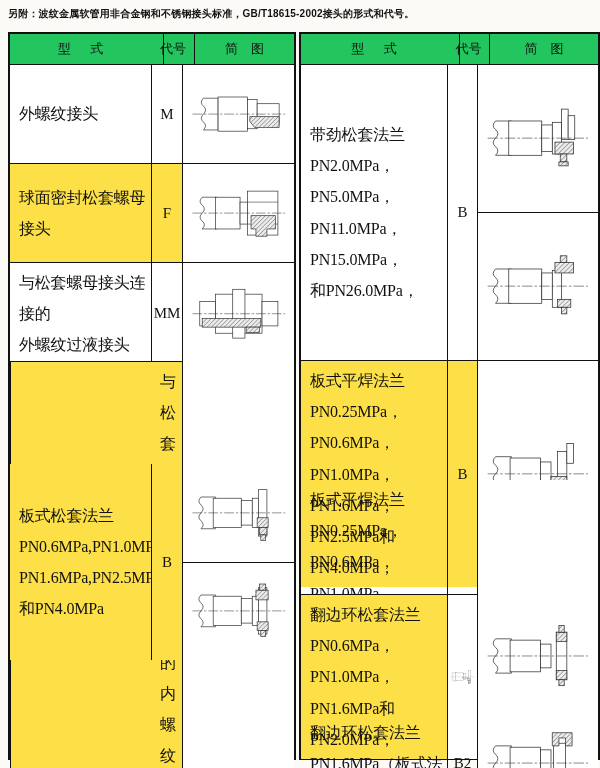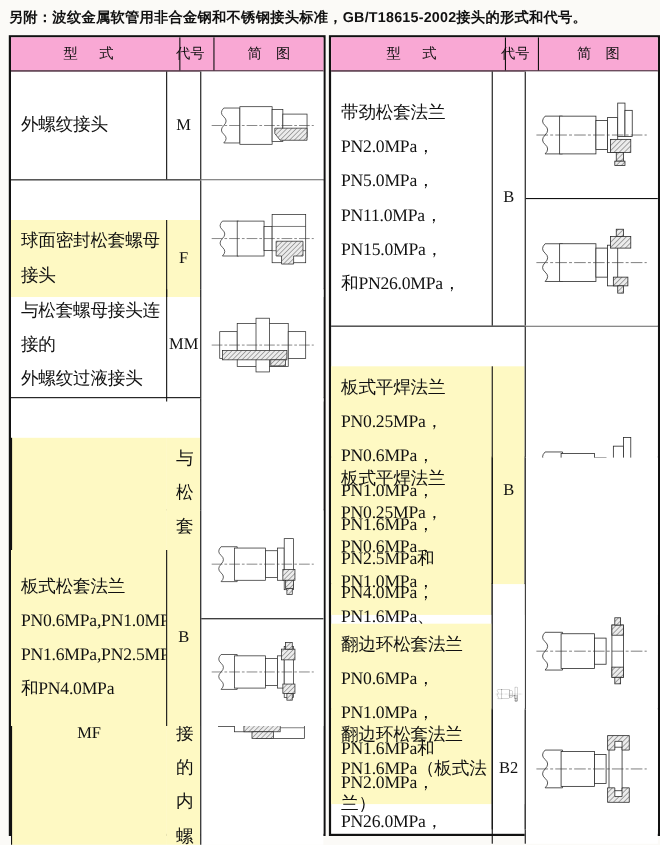--- a/index.html
+++ b/index.html
@@ -5,30 +5,30 @@
   html,body{margin:0;padding:0;}
   body{
     width:600px;height:768px;position:relative;overflow:hidden;
     background:#fbfaf7;
     font-family:"Liberation Serif","DejaVu Serif",serif;
     color:#111;
   }
   .title{
     position:absolute;left:8px;top:7px;width:588px;
     font-family:"Liberation Sans","DejaVu Sans",sans-serif;
-    font-weight:bold;font-size:13px;letter-spacing:.2px;white-space:nowrap;
+    font-weight:bold;font-size:10px;letter-spacing:.2px;white-space:nowrap;
   }
   .tables{position:absolute;left:8px;top:32px;display:flex;gap:3px;}
   .tbl{border:2px solid #111;background:#fff;height:724px;box-sizing:content-box;}
   .tbl.left{width:284px;}
   .tbl.right{width:297px;}
   .hdr,.row{display:grid;}
   .left .hdr,.left .row{grid-template-columns:141px 31px 1fr;}
   .right .hdr,.right .row{grid-template-columns:146px 30px 1fr;}
-  .hdr{height:30px;background:#f9a8d4;border-bottom:1px solid #111;}
+  .hdr{height:30px;background:#22c55e;border-bottom:1px solid #111;}
   .hdr .hcell{
     display:flex;align-items:center;justify-content:center;
     font-size:13px;white-space:pre;
   }
   .hdr .hcell + .hcell{border-left:1px solid #111;margin-left:12px;}
   .row{border-bottom:1px solid #111;box-sizing:border-box;}
   .row:last-child{border-bottom:none;}
   .cell{box-sizing:border-box;min-width:0;}
   .cell.name{
     display:flex;align-items:center;
@@ -40,21 +40,21 @@
     display:flex;align-items:center;justify-content:center;
     border-left:1px solid #111;font-size:15px;
   }
   .cell.figc{
     border-left:1px solid #111;background:#fff;
     display:flex;flex-direction:column;
   }
   .fig{flex:1;display:flex;align-items:center;justify-content:center;min-height:0;}
   .fig + .fig{border-top:1px solid #111;}
   .fig svg{width:88%;height:90%;display:block;}
-  .hl .name,.hl .code{background:#fef9c3;margin-top:36px;}
+  .hl .name,.hl .code{background:#fde047;}
 </style>
 </head>
 <body>
 
 <svg width="0" height="0" style="position:absolute" aria-hidden="true">
   <defs>
     <pattern id="hx" width="5" height="5" patternUnits="userSpaceOnUse" patternTransform="rotate(45)">
       <rect width="5" height="5" fill="#ececec"></rect>
       <line x1="0" y1="0" x2="0" y2="5" stroke="#555" stroke-width="1.4"></line>
     </pattern>
@@ -186,21 +186,21 @@
     </div>
   </div>
 
   <div class="tbl right">
     <div class="hdr">
       <div class="hcell">型      式</div>
       <div class="hcell">代号</div>
       <div class="hcell">简    图</div>
     </div>
 
-    <div class="row" style="height:232px">
+    <div class="row" style="height:296px">
       <div class="cell name">带劲松套法兰
 PN2.0MPa，PN5.0MPa，
 PN11.0MPa，PN15.0MPa，
 和PN26.0MPa，</div>
       <div class="cell code">B</div>
       <div class="cell figc">
         <div class="fig">
             <svg viewBox="0 0 160 100" preserveAspectRatio="xMidYMid meet" xmlns="http://www.w3.org/2000/svg">
               <path d="M40,24 H16 q-7,7 0,13 t0,13 t0,13 t0,13 h24 Z" fill="#ffffff" stroke="#2a2a2a" stroke-width="1.1"></path>
               <rect x="36" y="24" width="50" height="52" fill="#ffffff" stroke="#2a2a2a" stroke-width="1.1"></rect>

